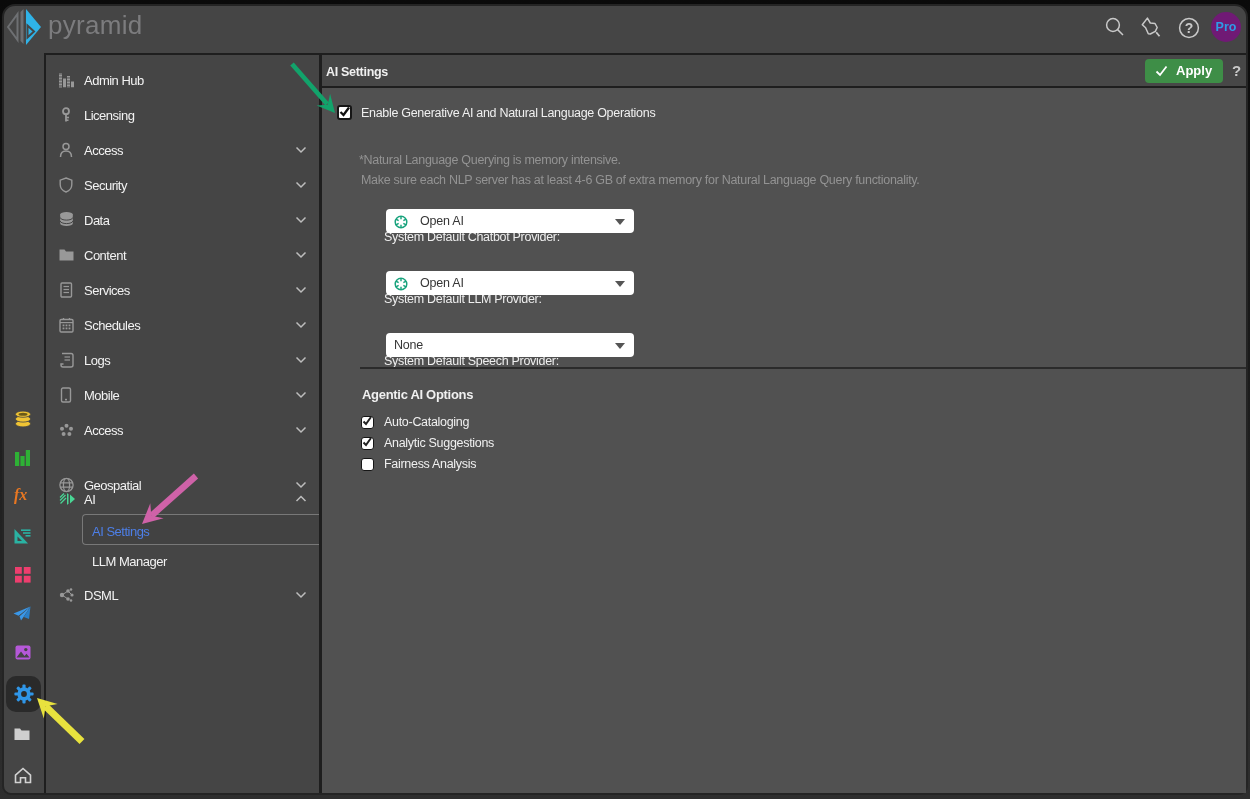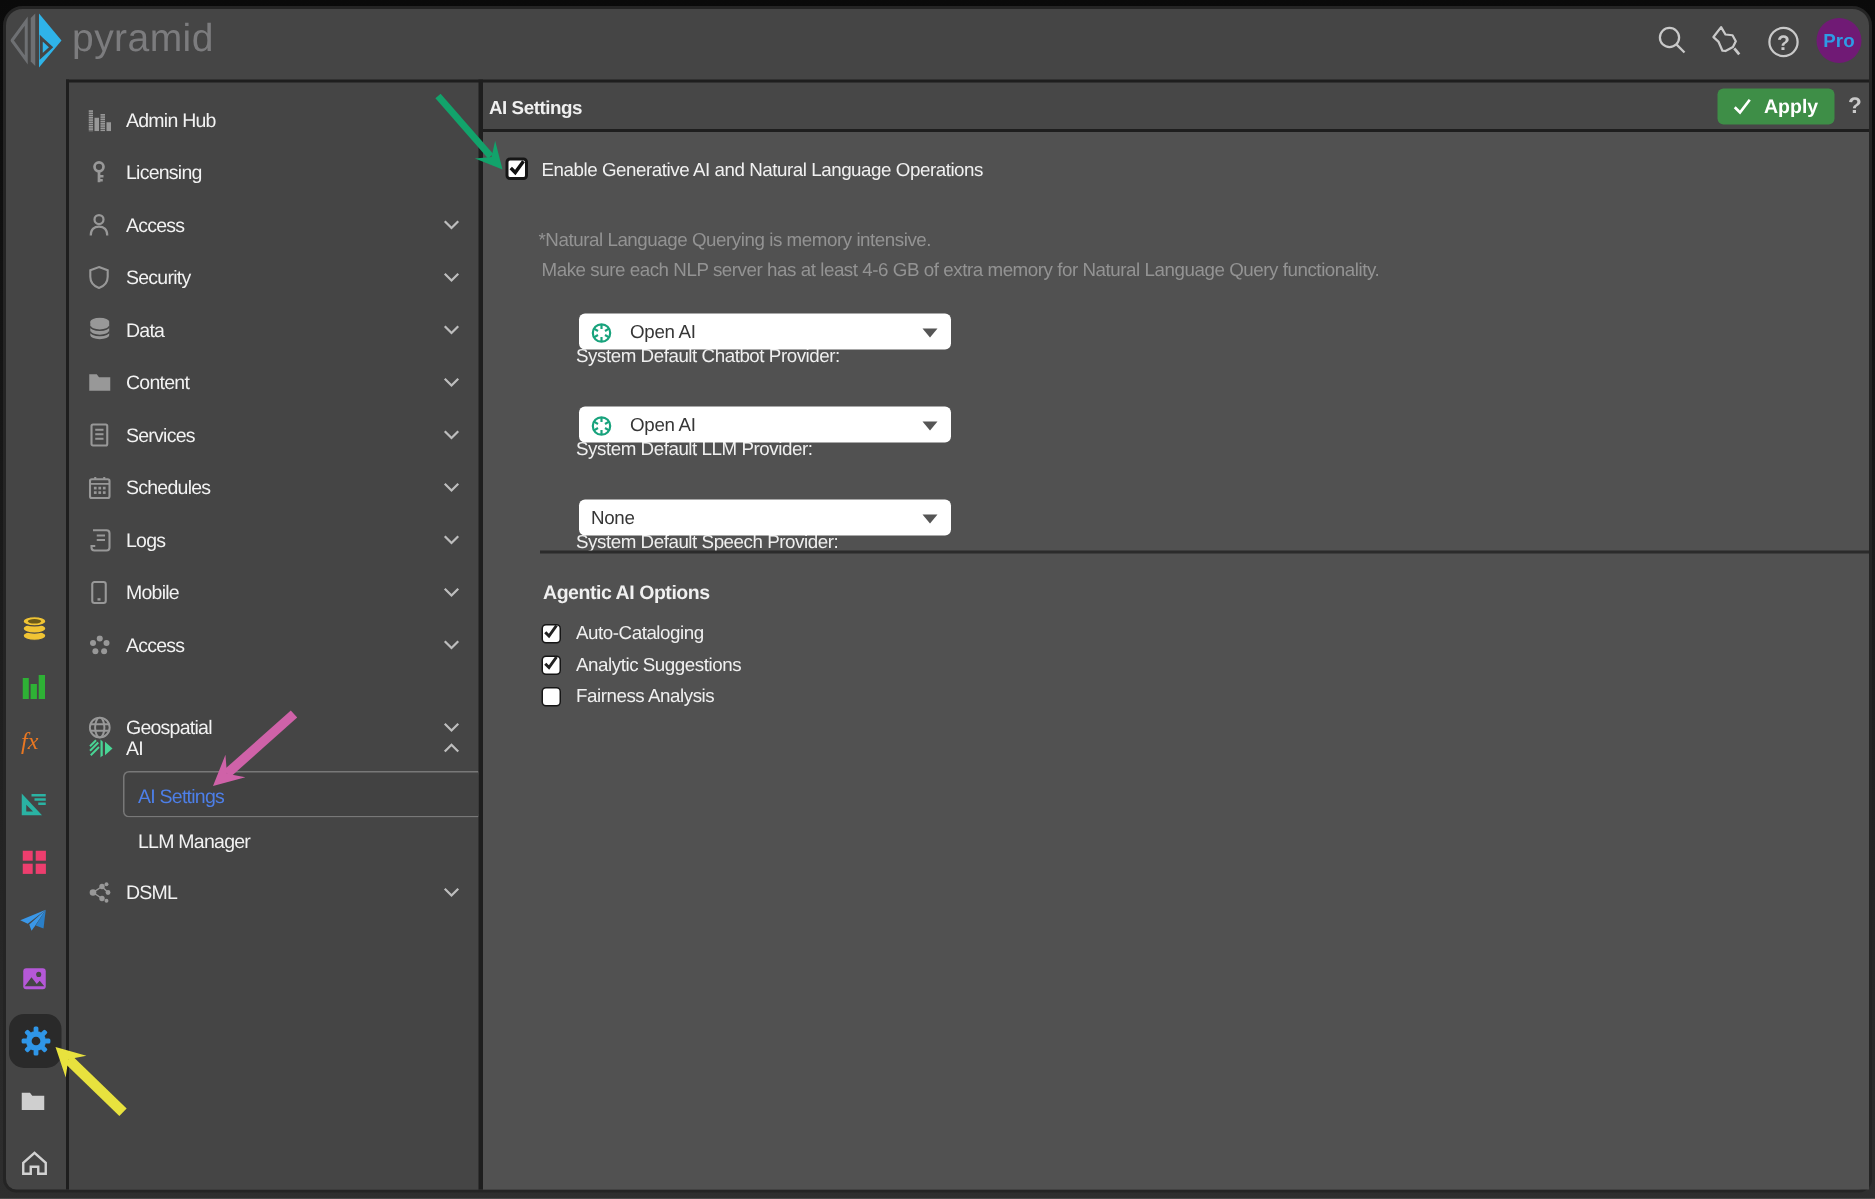--- a/index.html
+++ b/index.html
@@ -343,21 +343,21 @@
     <ellipse cx="8" cy="12.8" rx="7.6" ry="3.1" fill="#f0c434" stroke="#454545" stroke-width="0.8"></ellipse>
     <ellipse cx="8" cy="8" rx="7.6" ry="3.1" fill="#f0c434" stroke="#454545" stroke-width="0.8"></ellipse>
     <ellipse cx="8" cy="3.2" rx="7.6" ry="3.1" fill="#f0c434" stroke="#454545" stroke-width="0.8"></ellipse>
     <ellipse cx="8" cy="3.2" rx="4.5" ry="1.5" fill="#6b5a18"></ellipse>
   </svg>
 <svg class="abs" style="left:15px; top:450px;" width="15" height="16" viewBox="0 0 15 16">
     <rect x="0" y="2" width="4.2" height="14" fill="#2eb135"></rect>
     <rect x="5.4" y="6" width="4.2" height="10" fill="#2eb135"></rect>
     <rect x="10.8" y="0" width="4.2" height="16" fill="#2eb135"></rect>
   </svg>
-<div class="abs" style="left:14px; top:486px; color:#e87722; font-family:'Liberation Serif',serif; font-style:italic; font-weight:normal; font-size:16px;">fx</div>
+<div class="abs" style="left:14px; top:486px; color:#e87722; font-family:'Liberation Serif',serif; font-style:italic; font-weight:bold; font-size:16px;">fx</div>
 <svg class="abs" style="left:14px; top:527px;" width="17" height="17" viewBox="0 0 17 17">
     <path d="M0.5,16.5 L0.5,2 L14,16.5 Z" fill="#2ab3a3"></path>
     <path d="M3.5,9.5 L3.5,14 L8,14 Z" fill="#454545"></path>
     <g stroke="#2ab3a3" stroke-width="1.6">
       <line x1="7" y1="3.2" x2="16.5" y2="3.2"></line>
       <line x1="9" y1="6" x2="16.5" y2="6"></line>
       <line x1="11.5" y1="8.8" x2="16.5" y2="8.8"></line>
     </g>
   </svg>
 <svg class="abs" style="left:15px; top:567px;" width="16" height="16" viewBox="0 0 16 16">

